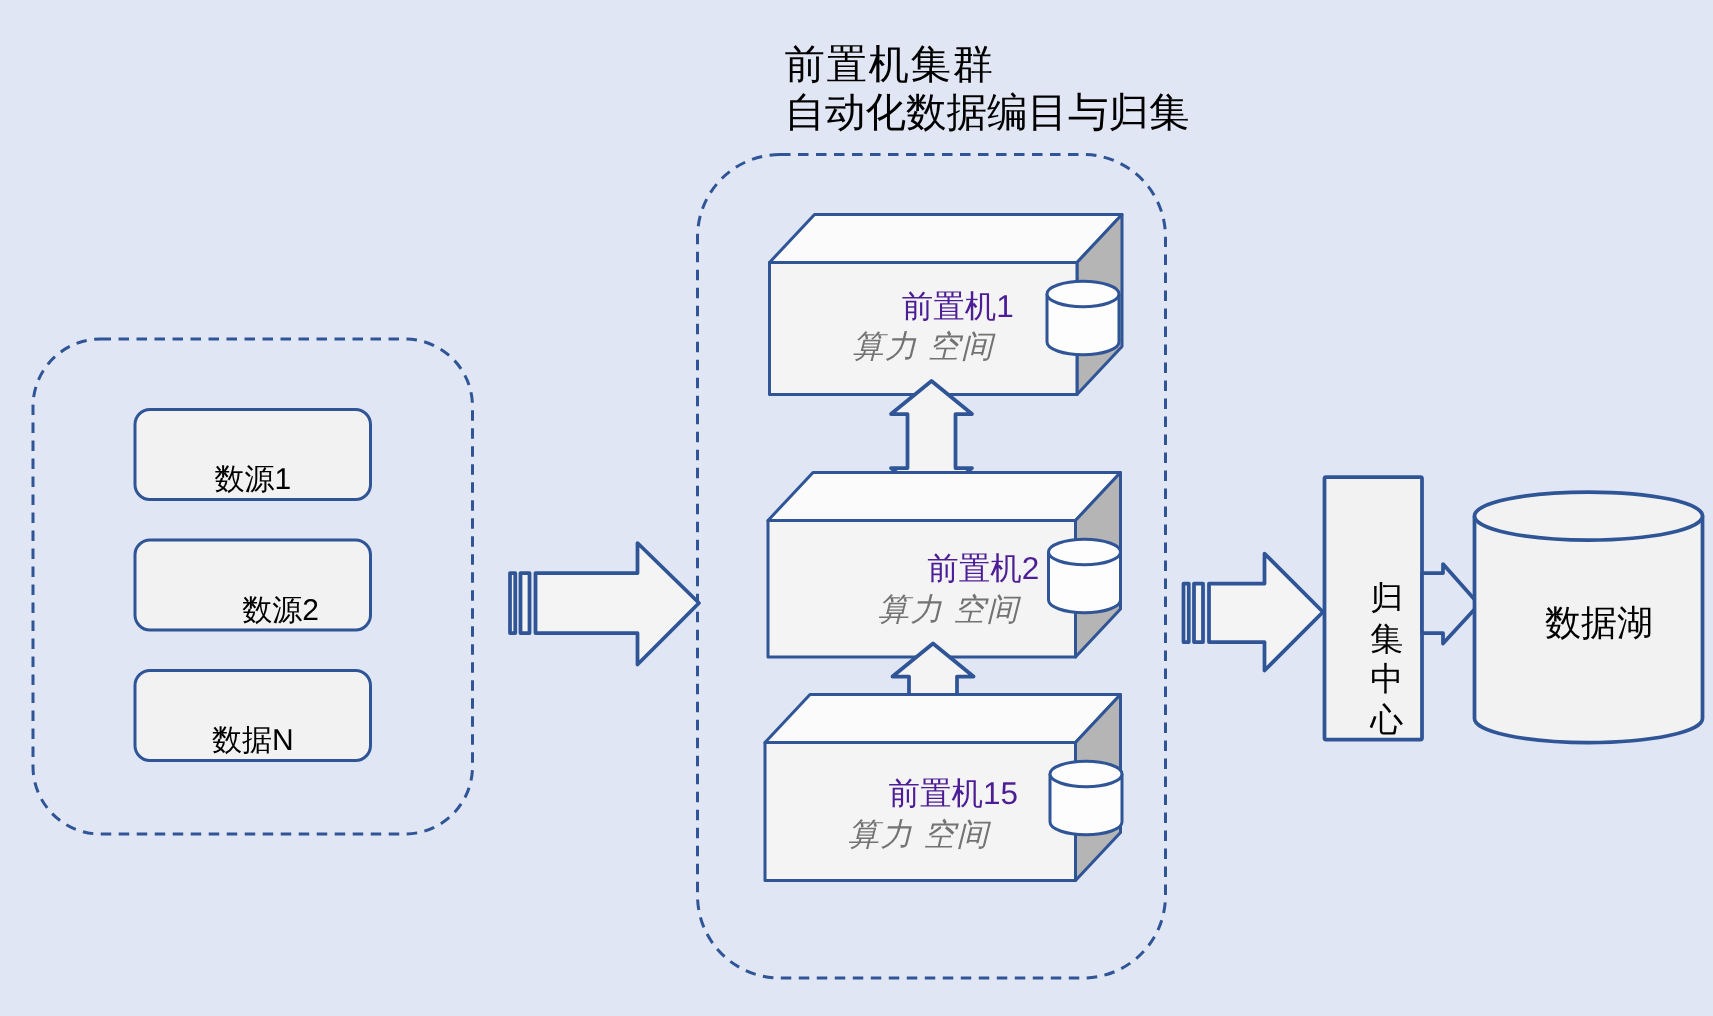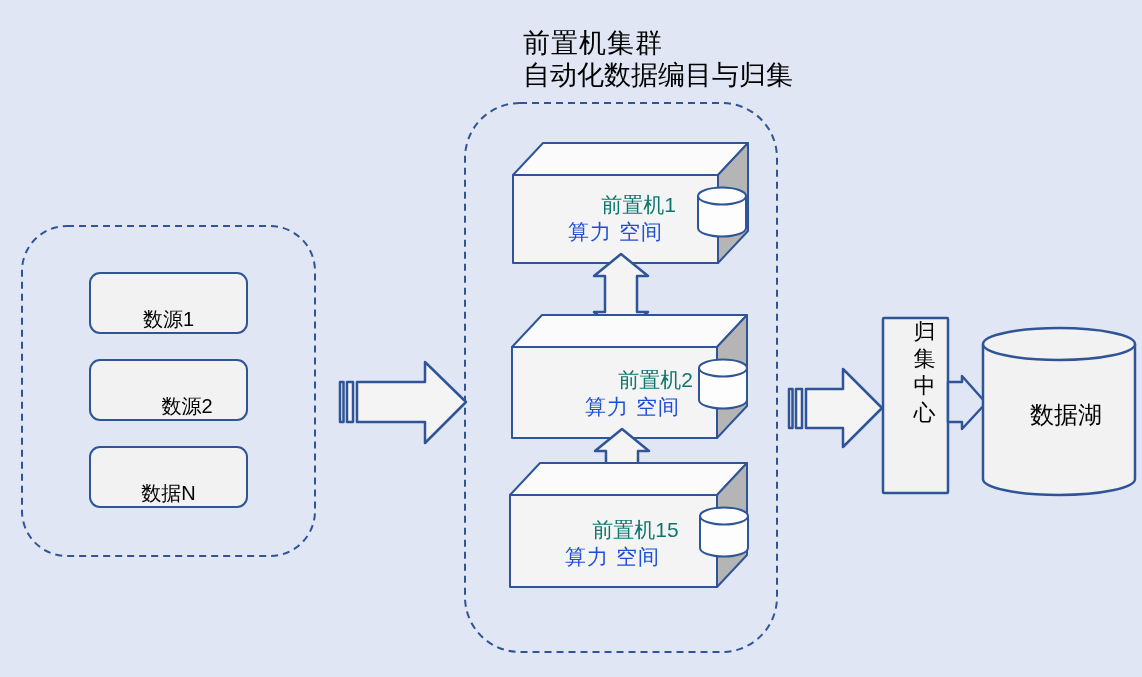--- a/index.html
+++ b/index.html
@@ -52,24 +52,24 @@
   .title-block { position: absolute; left: 523px; top: 28px; }
   .title-line1 { font-size: 27px; font-weight: 400; line-height: 31px; letter-spacing: 1px; }
   .title-line2 { font-size: 27px; font-weight: 400; line-height: 32px; }
   .source-label {
     display: flex; align-items: center; justify-content: center;
     width: 157px; height: 60px; font-size: 20px; margin-top: 16px;
   }
   .machine-label {
     width: 205px; text-align: center; line-height: 27px; font-size: 21px;
   }
-  .machine-name { color: #0f766e; padding-left: 46px; }
-  .machine-res  { color: #1d4ed8; letter-spacing: 1px; }
+  .machine-name { color: #4c1d95; padding-left: 46px; }
+  .machine-res  { color: #737373; letter-spacing: 1px; font-style: italic; }
   .center-label {
-    display: flex; align-items: flex-start; justify-content: center;
+    display: flex; align-items: flex-end; justify-content: center;
     width: 83px; height: 175px; font-family: Liberation Serif, serif;
   }
   .center-label .vtext {
     width: 24px; font-size: 22px; line-height: 27px;
     word-break: break-all; text-align: center;
   }
   .lake-label {
     display: flex; align-items: center; justify-content: center;
     width: 152px; height: 160px; font-size: 24px;
   }

